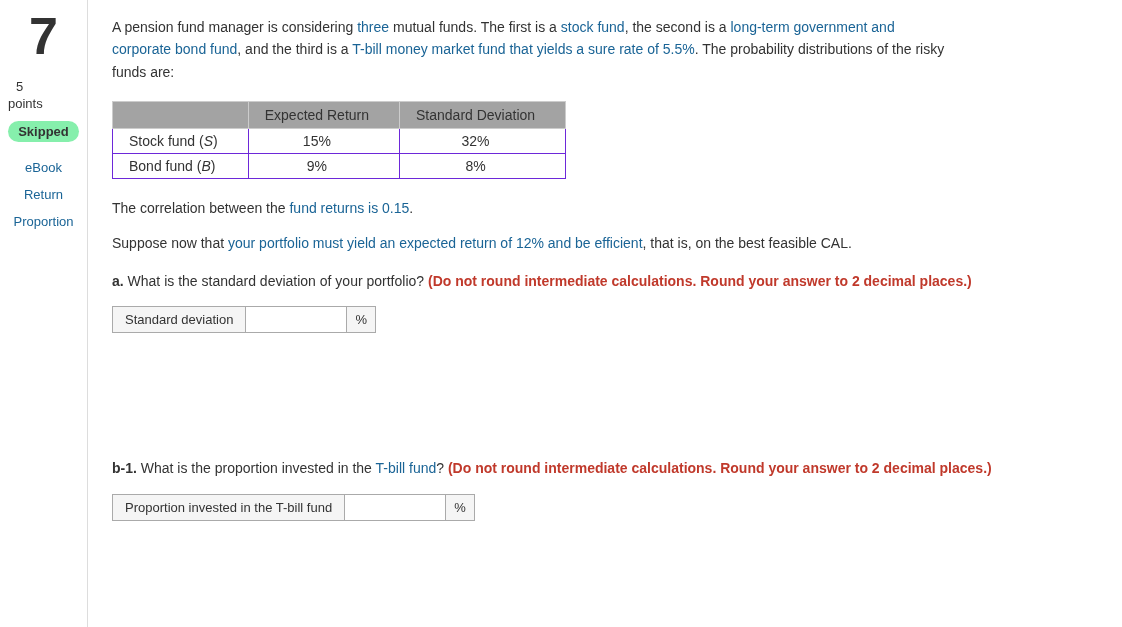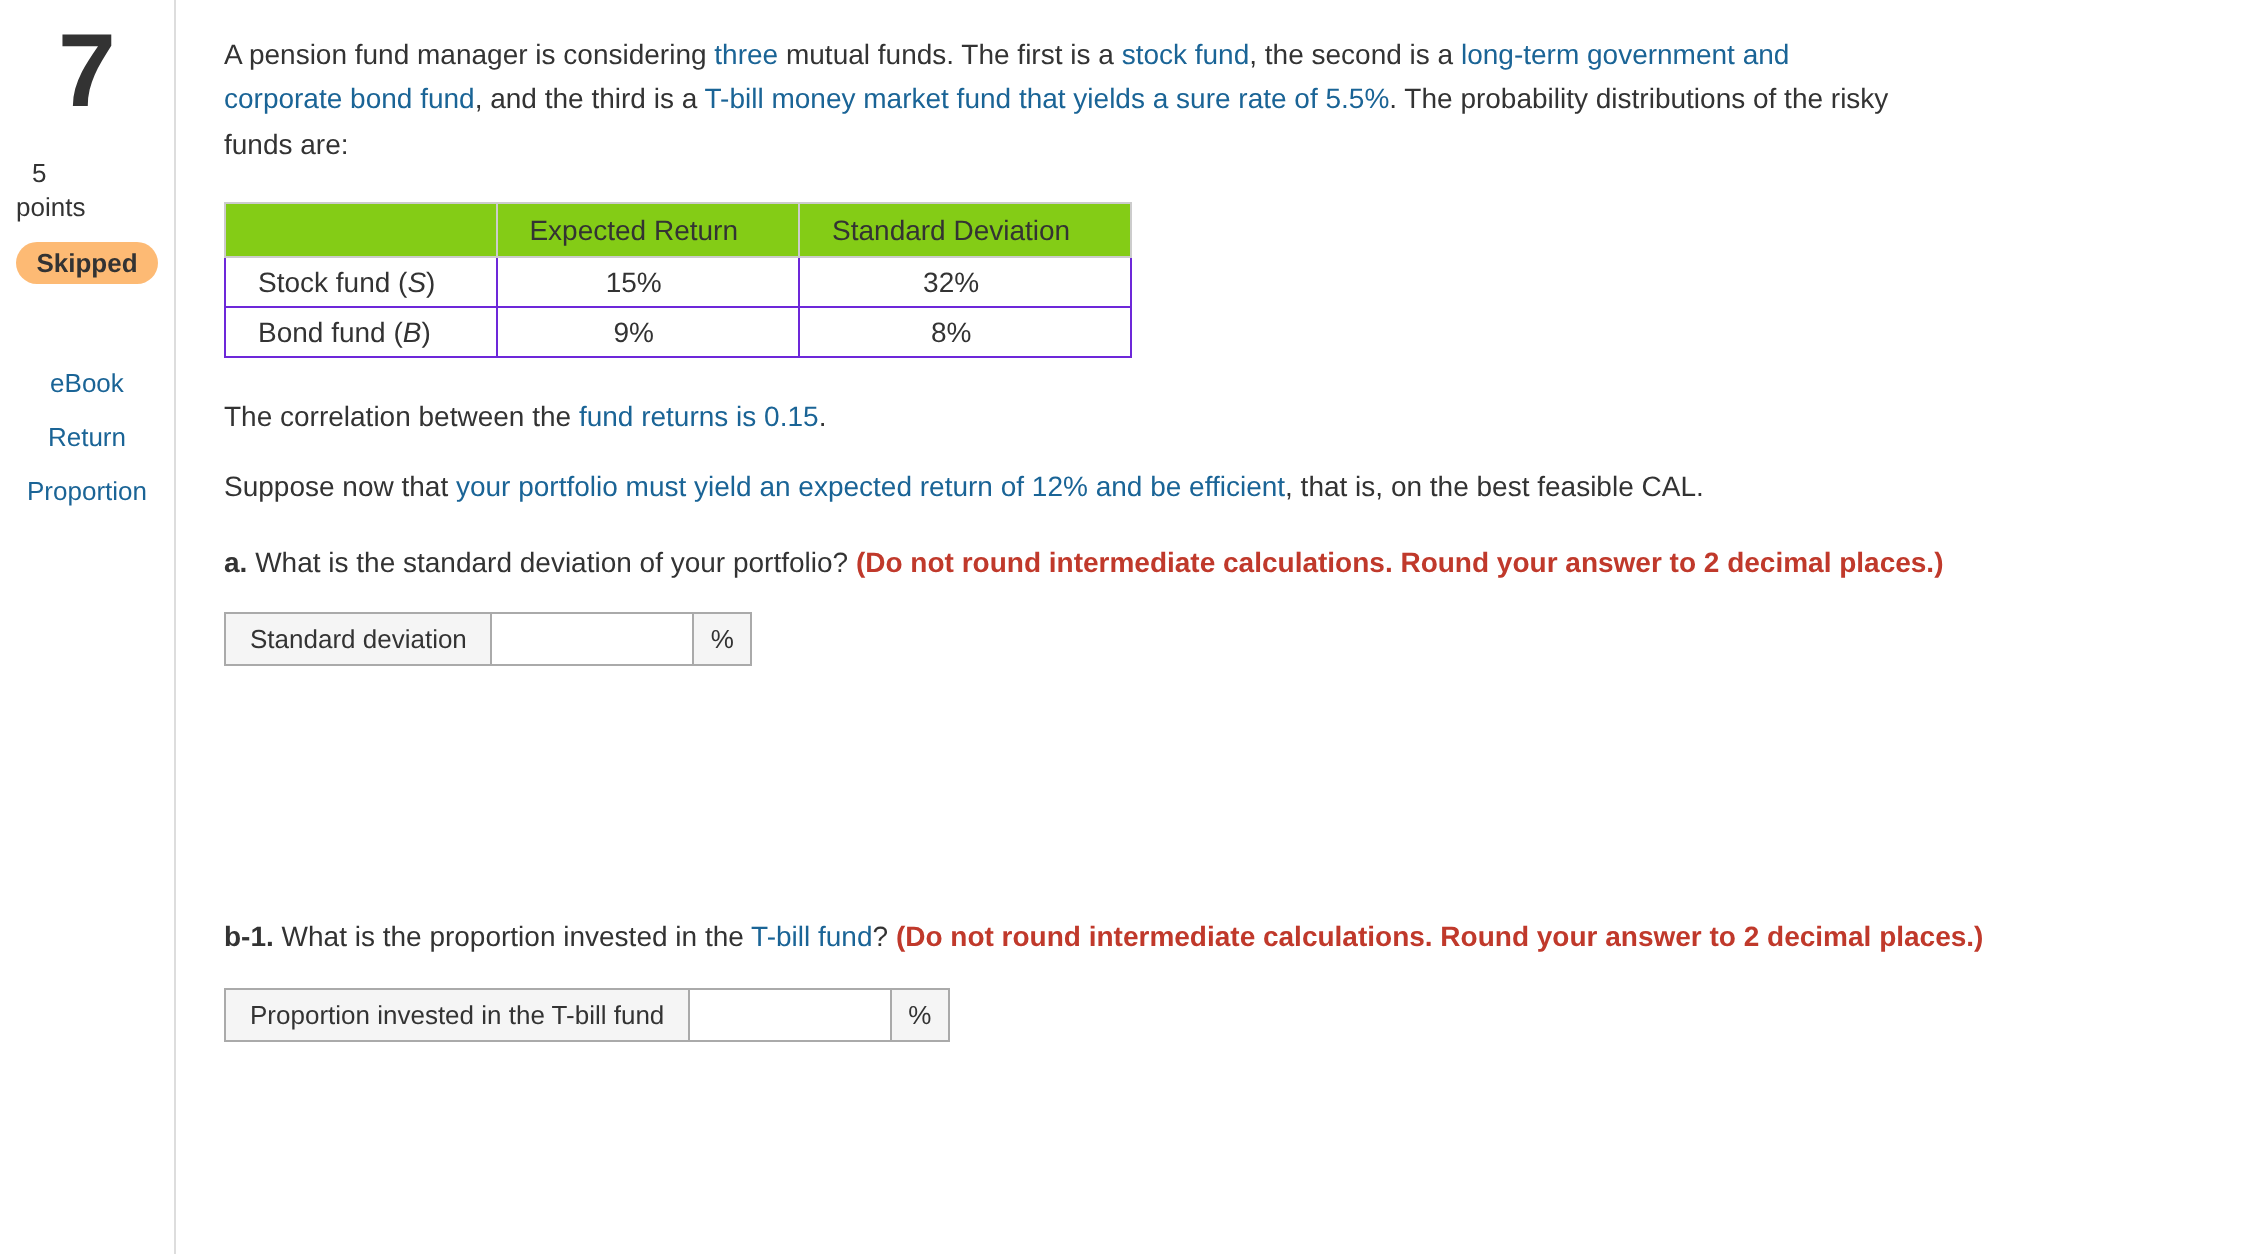--- a/index.html
+++ b/index.html
@@ -35,36 +35,35 @@
 
     .points-label {
       font-size: 13px;
       color: #333;
       align-self: flex-start;
       padding-left: 8px;
       line-height: 1.2;
     }
 
     .skipped-badge {
-      background-color: #fdba74;
+      background-color: #86efac;
       color: #333;
       font-size: 13px;
       font-weight: bold;
       border-radius: 12px;
       padding: 3px 10px;
       margin-top: 6px;
-      margin-bottom: 30px;
+      margin-bottom: 16px;
     }
 
     .sidebar-links {
       display: flex;
       flex-direction: column;
       align-items: center;
       gap: 8px;
-      margin-top: 10px;
     }
 
     .sidebar-link {
       font-size: 13px;
       color: #1a6496;
       text-decoration: none;
       cursor: pointer;
       background: none;
       border: none;
       padding: 2px 4px;
@@ -90,21 +89,21 @@
     }
 
     
     .fund-table {
       border-collapse: collapse;
       margin-bottom: 12px;
       font-size: 14px;
     }
 
     .fund-table th {
-      background: #84cc16;
+      background: #a3a3a3;
       border: 1px solid #ccc;
       padding: 5px 30px 5px 16px;
       font-weight: normal;
       text-align: left;
       white-space: nowrap;
     }
 
     .fund-table td {
       border: 1px solid #6d28d9;
       padding: 4px 30px 4px 16px;

